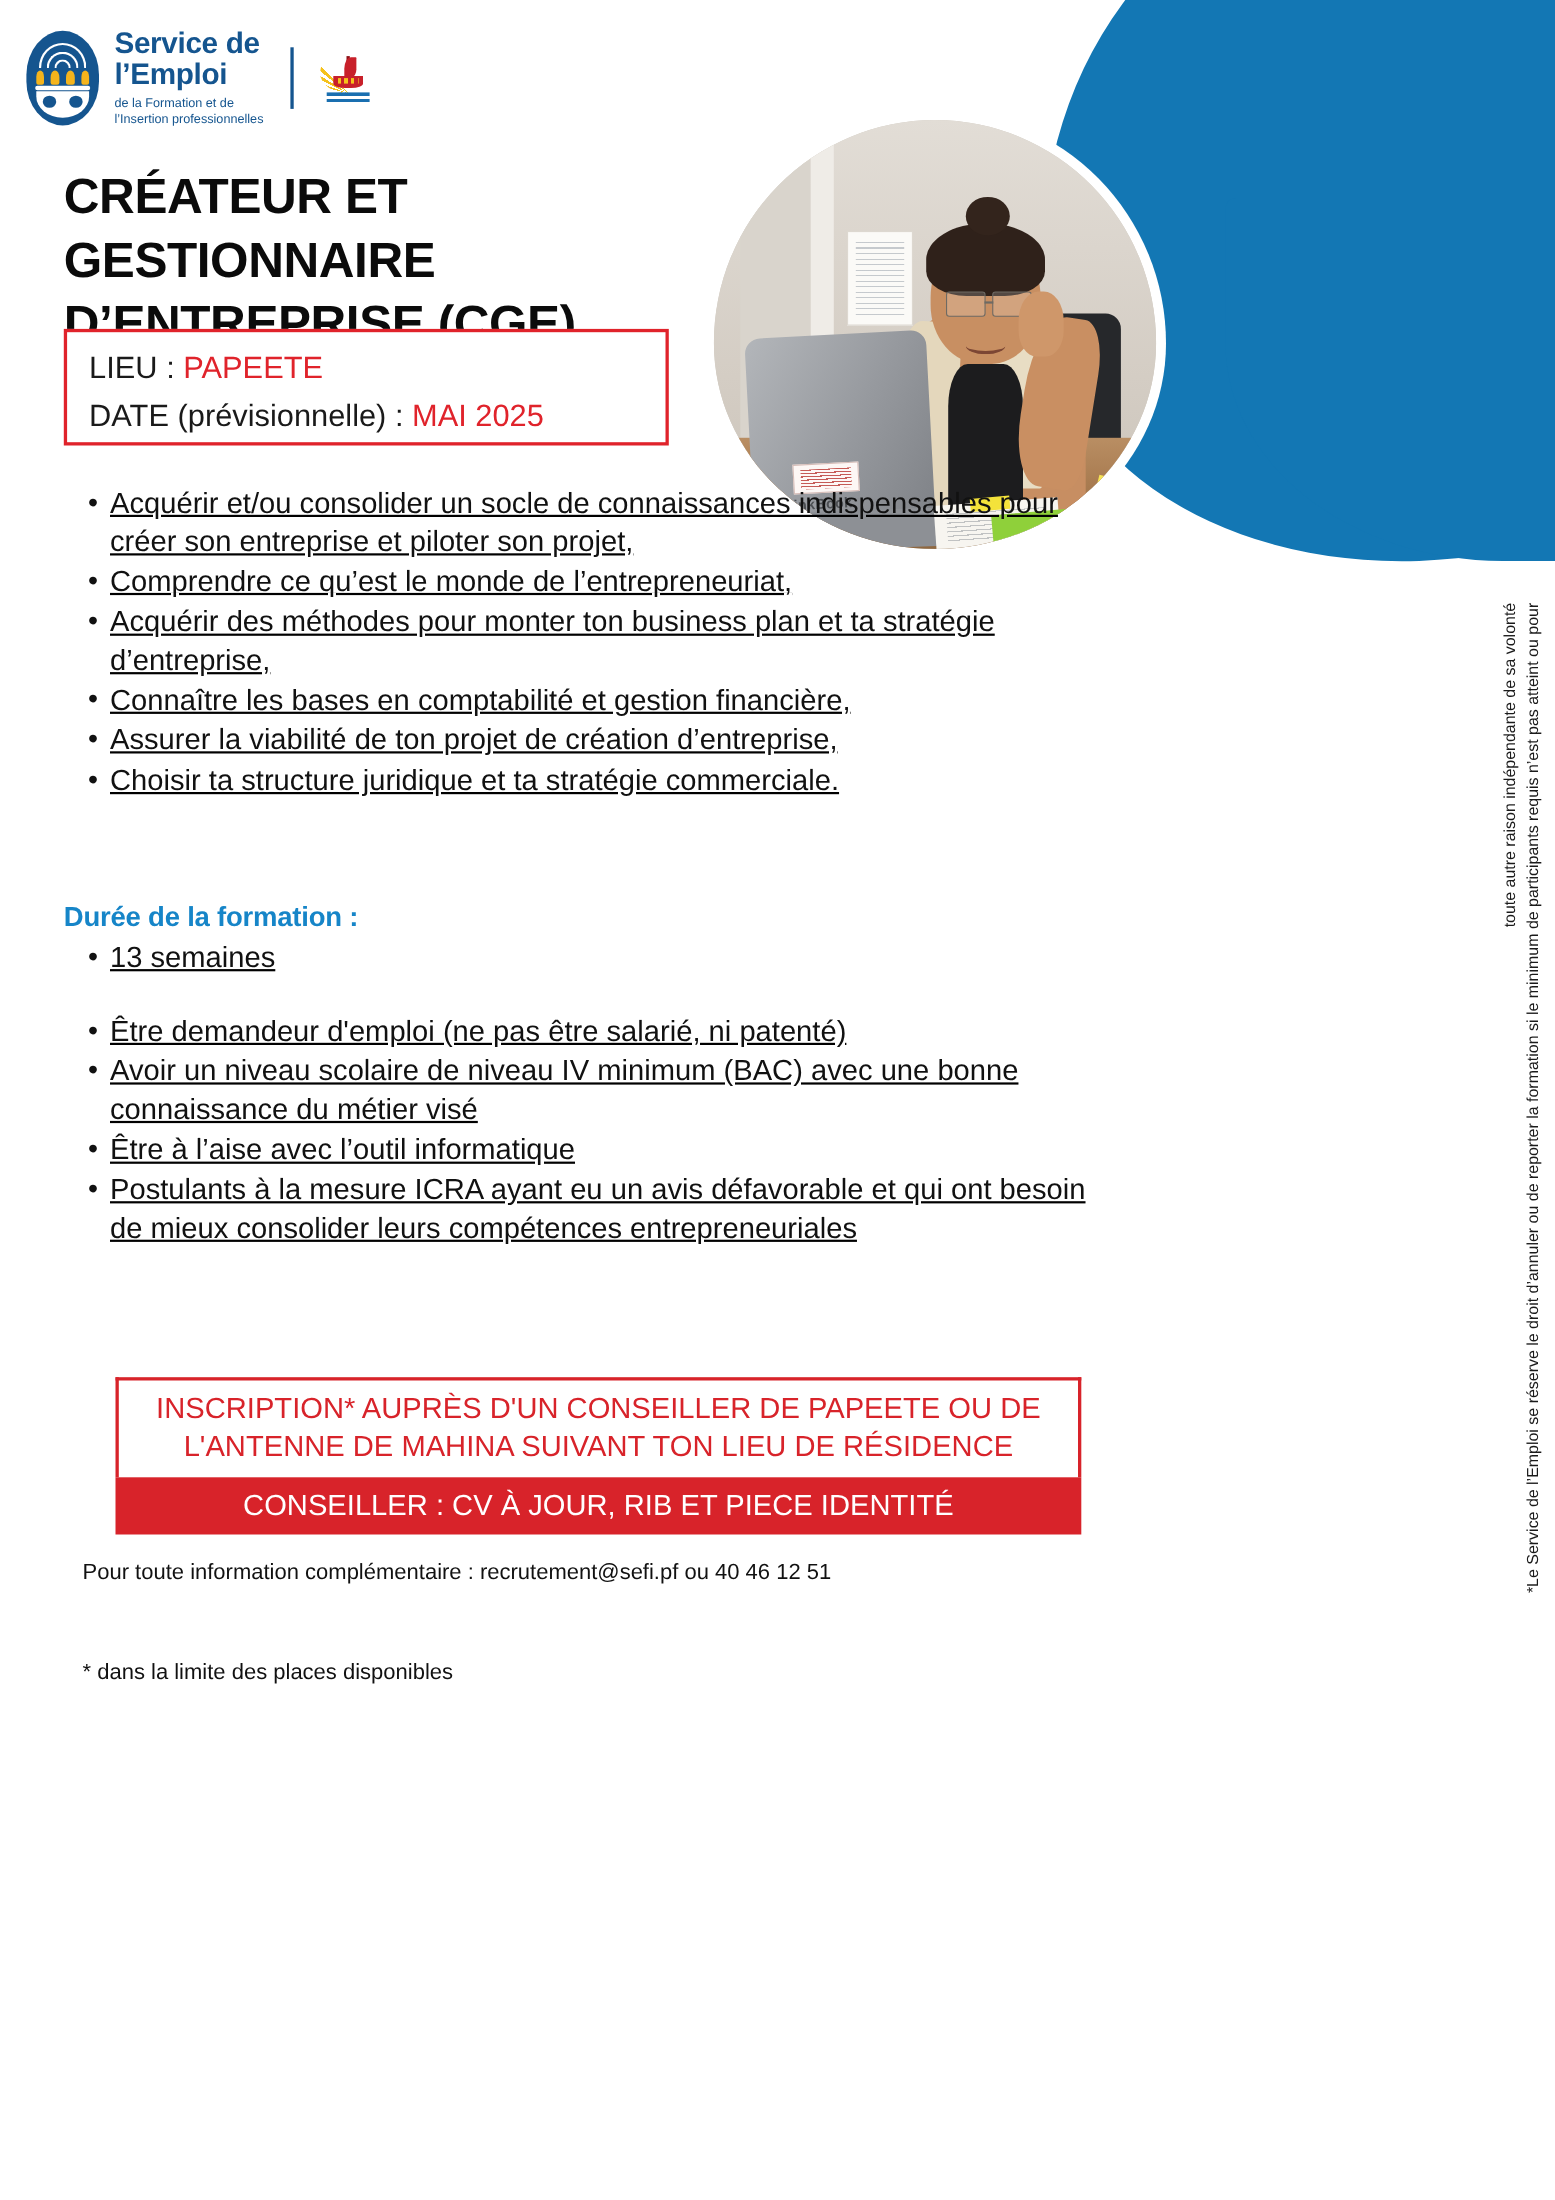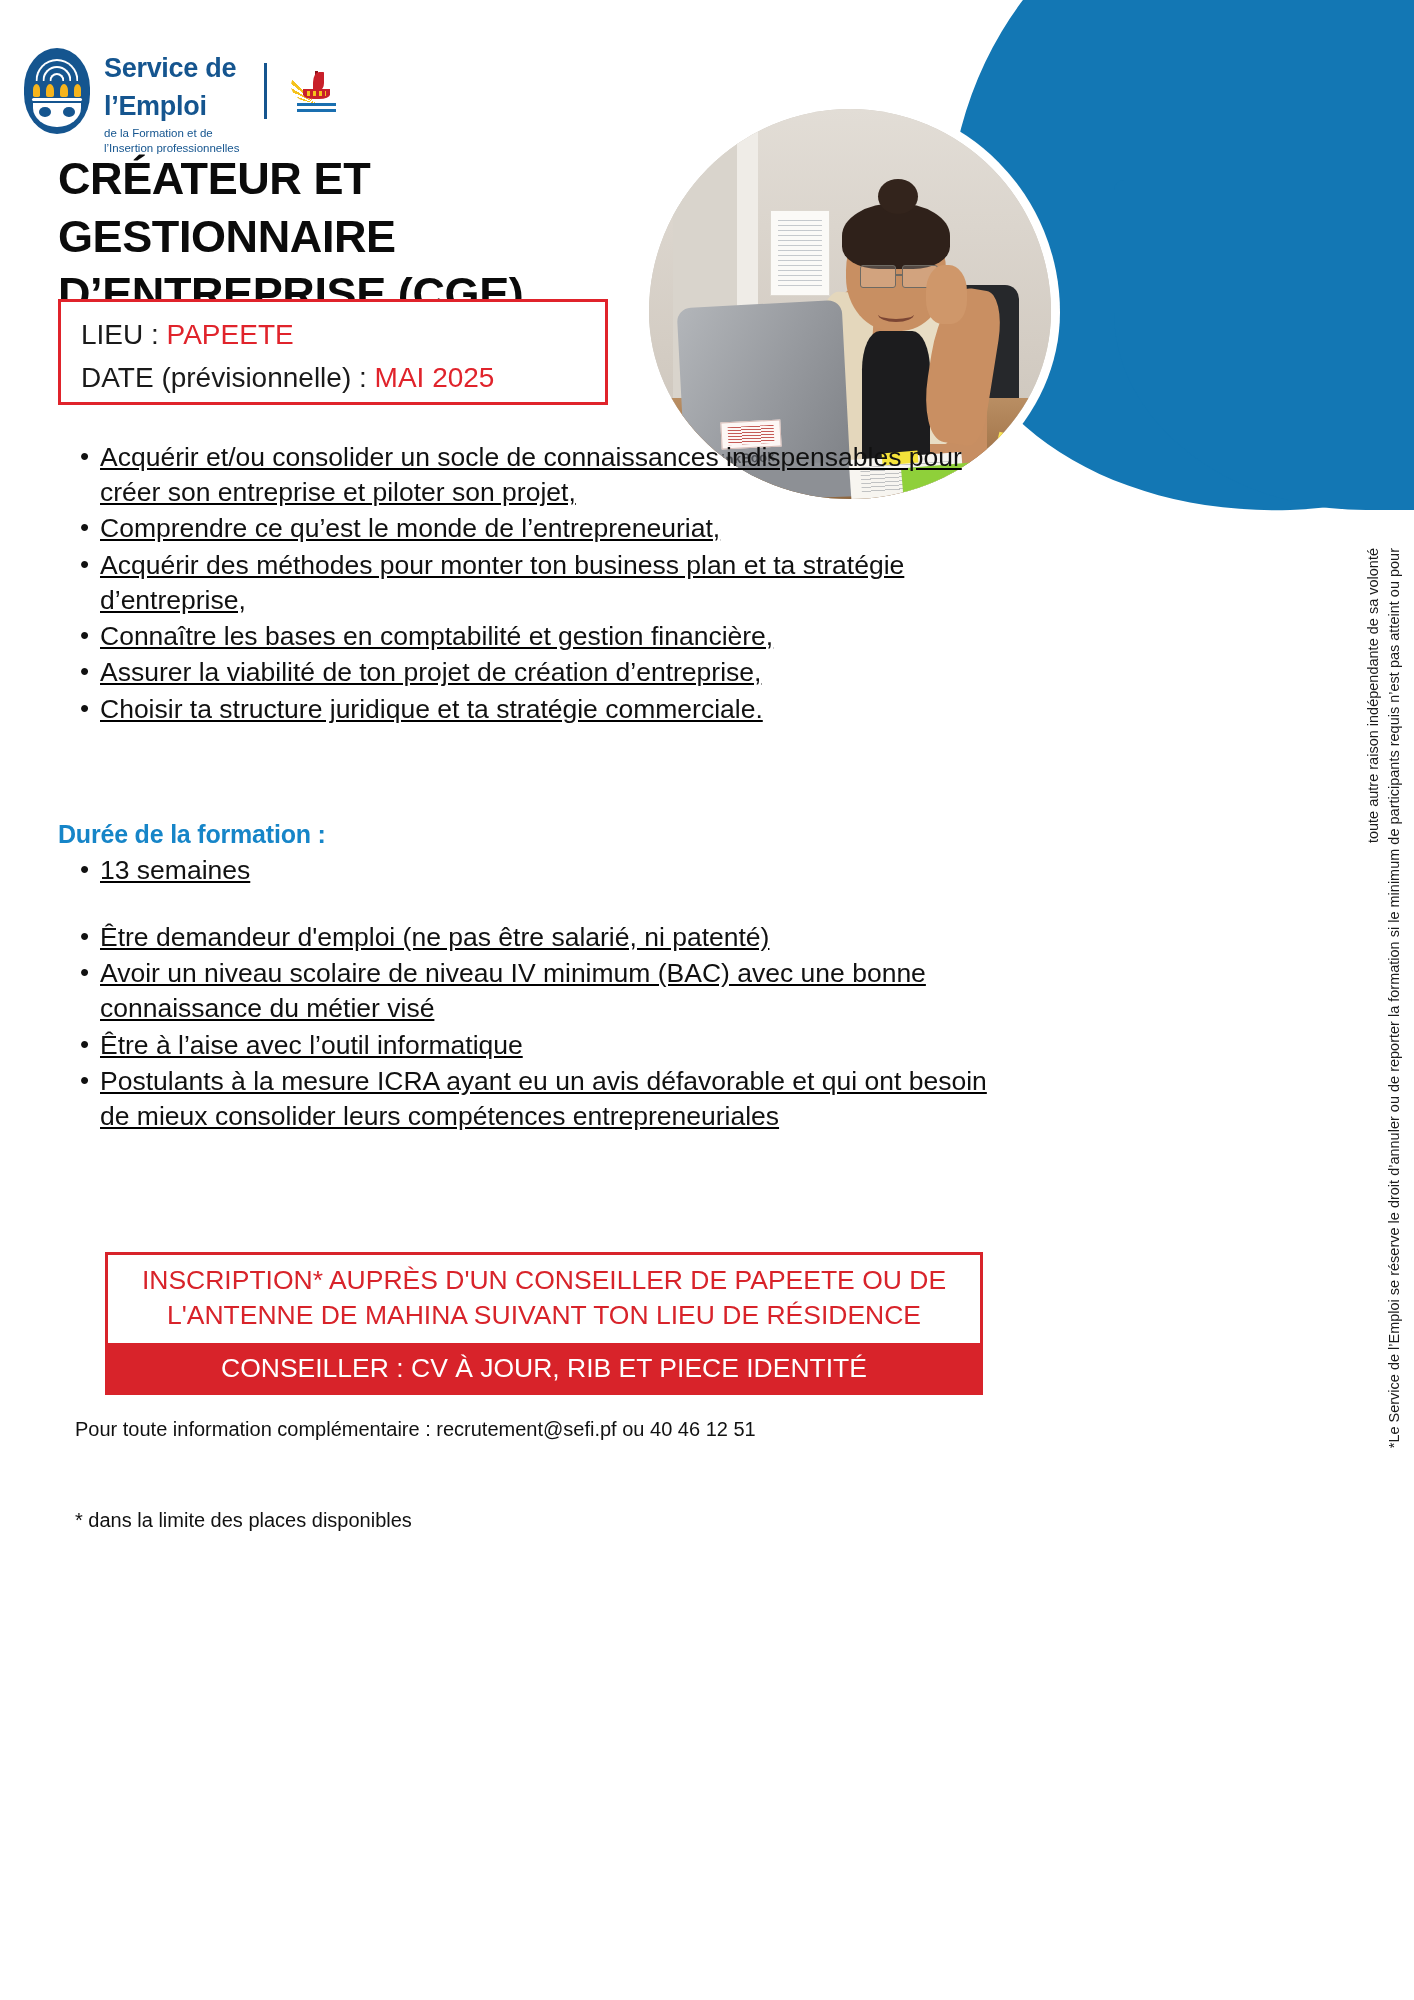--- a/index.html
+++ b/index.html
@@ -141,24 +141,24 @@
   .lm-bar { position:absolute; left:12%; top:58%; width:76%; height:4.5%; background:#ffffff; border-radius:2px; }
   .lm-wave { position:absolute; left:14%; bottom:8%; width:72%; height:28%; }
   .lm-wave-body { position:absolute; inset:0; background:#ffffff;
     border-radius:0 0 50% 50% / 0 0 80% 80%; }
   .lm-wave-dot { position:absolute; width:26%; height:44%; background:#15558f; border-radius:50%; top:16%; }
   .lm-wave-dot.l { left:12%; }
   .lm-wave-dot.r { right:12%; }
 
   .logo-text { line-height: 1; }
   .logo-text .l1 {
-    font-size: 27px; font-weight: 700; color: #15558f; letter-spacing: -0.3px; margin-top: 29px;
+    font-size: 27px; font-weight: 700; color: #15558f; letter-spacing: -0.3px;
   }
   .logo-text .l2 {
-    font-size: 27px; font-weight: 700; color: #15558f; letter-spacing: -0.3px; margin-top: 11px;
+    font-size: 27px; font-weight: 700; color: #15558f; letter-spacing: -0.3px; margin-top: 1px;
   }
   .logo-text .l3 {
     font-size: 11.5px; color: #15558f; margin-top: 6px; line-height: 1.28;
   }
   .logo-divider { width: 3px; height: 56px; background: #15558f; margin: 0 10px; }
   .crest { width: 52px; height: 52px; position: relative; flex: none; }
   .crest-sunrays { position:absolute; left:0; top:4%; width:100%; height:72%;
      background: conic-gradient(from 200deg at 50% 100%,
        #f5c21b 0 6deg, transparent 6deg 12deg, #f5c21b 12deg 18deg, transparent 18deg 24deg,
        #f5c21b 24deg 30deg, transparent 30deg 36deg, #f5c21b 36deg 42deg, transparent 42deg 48deg,

